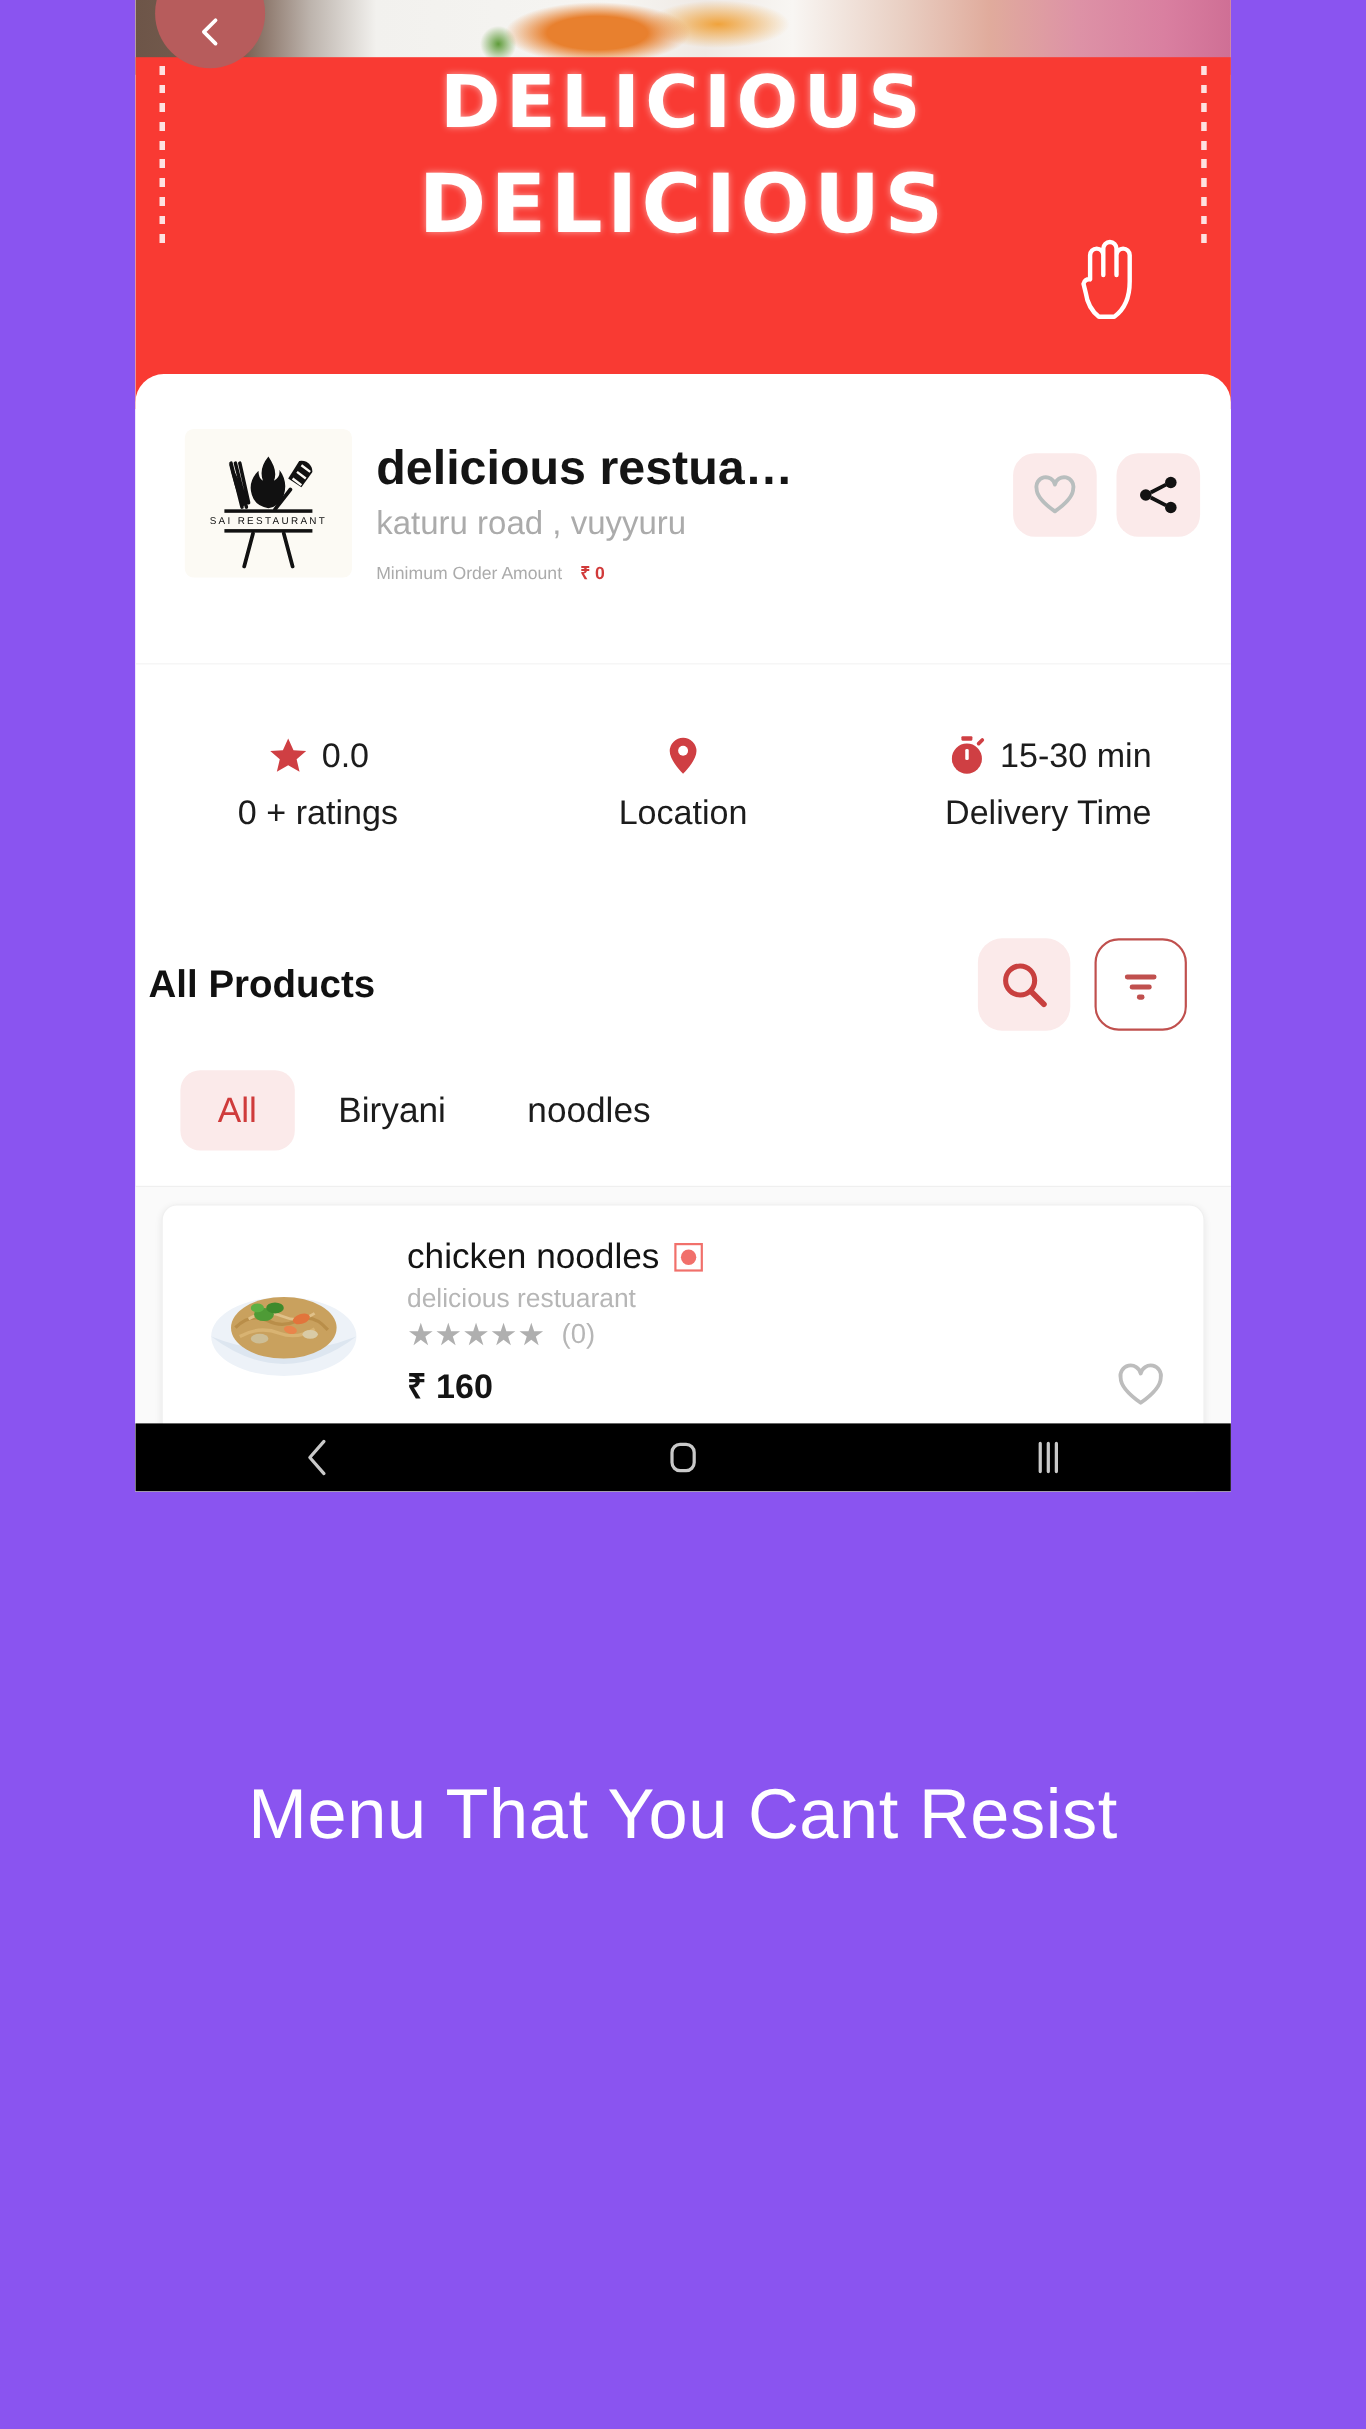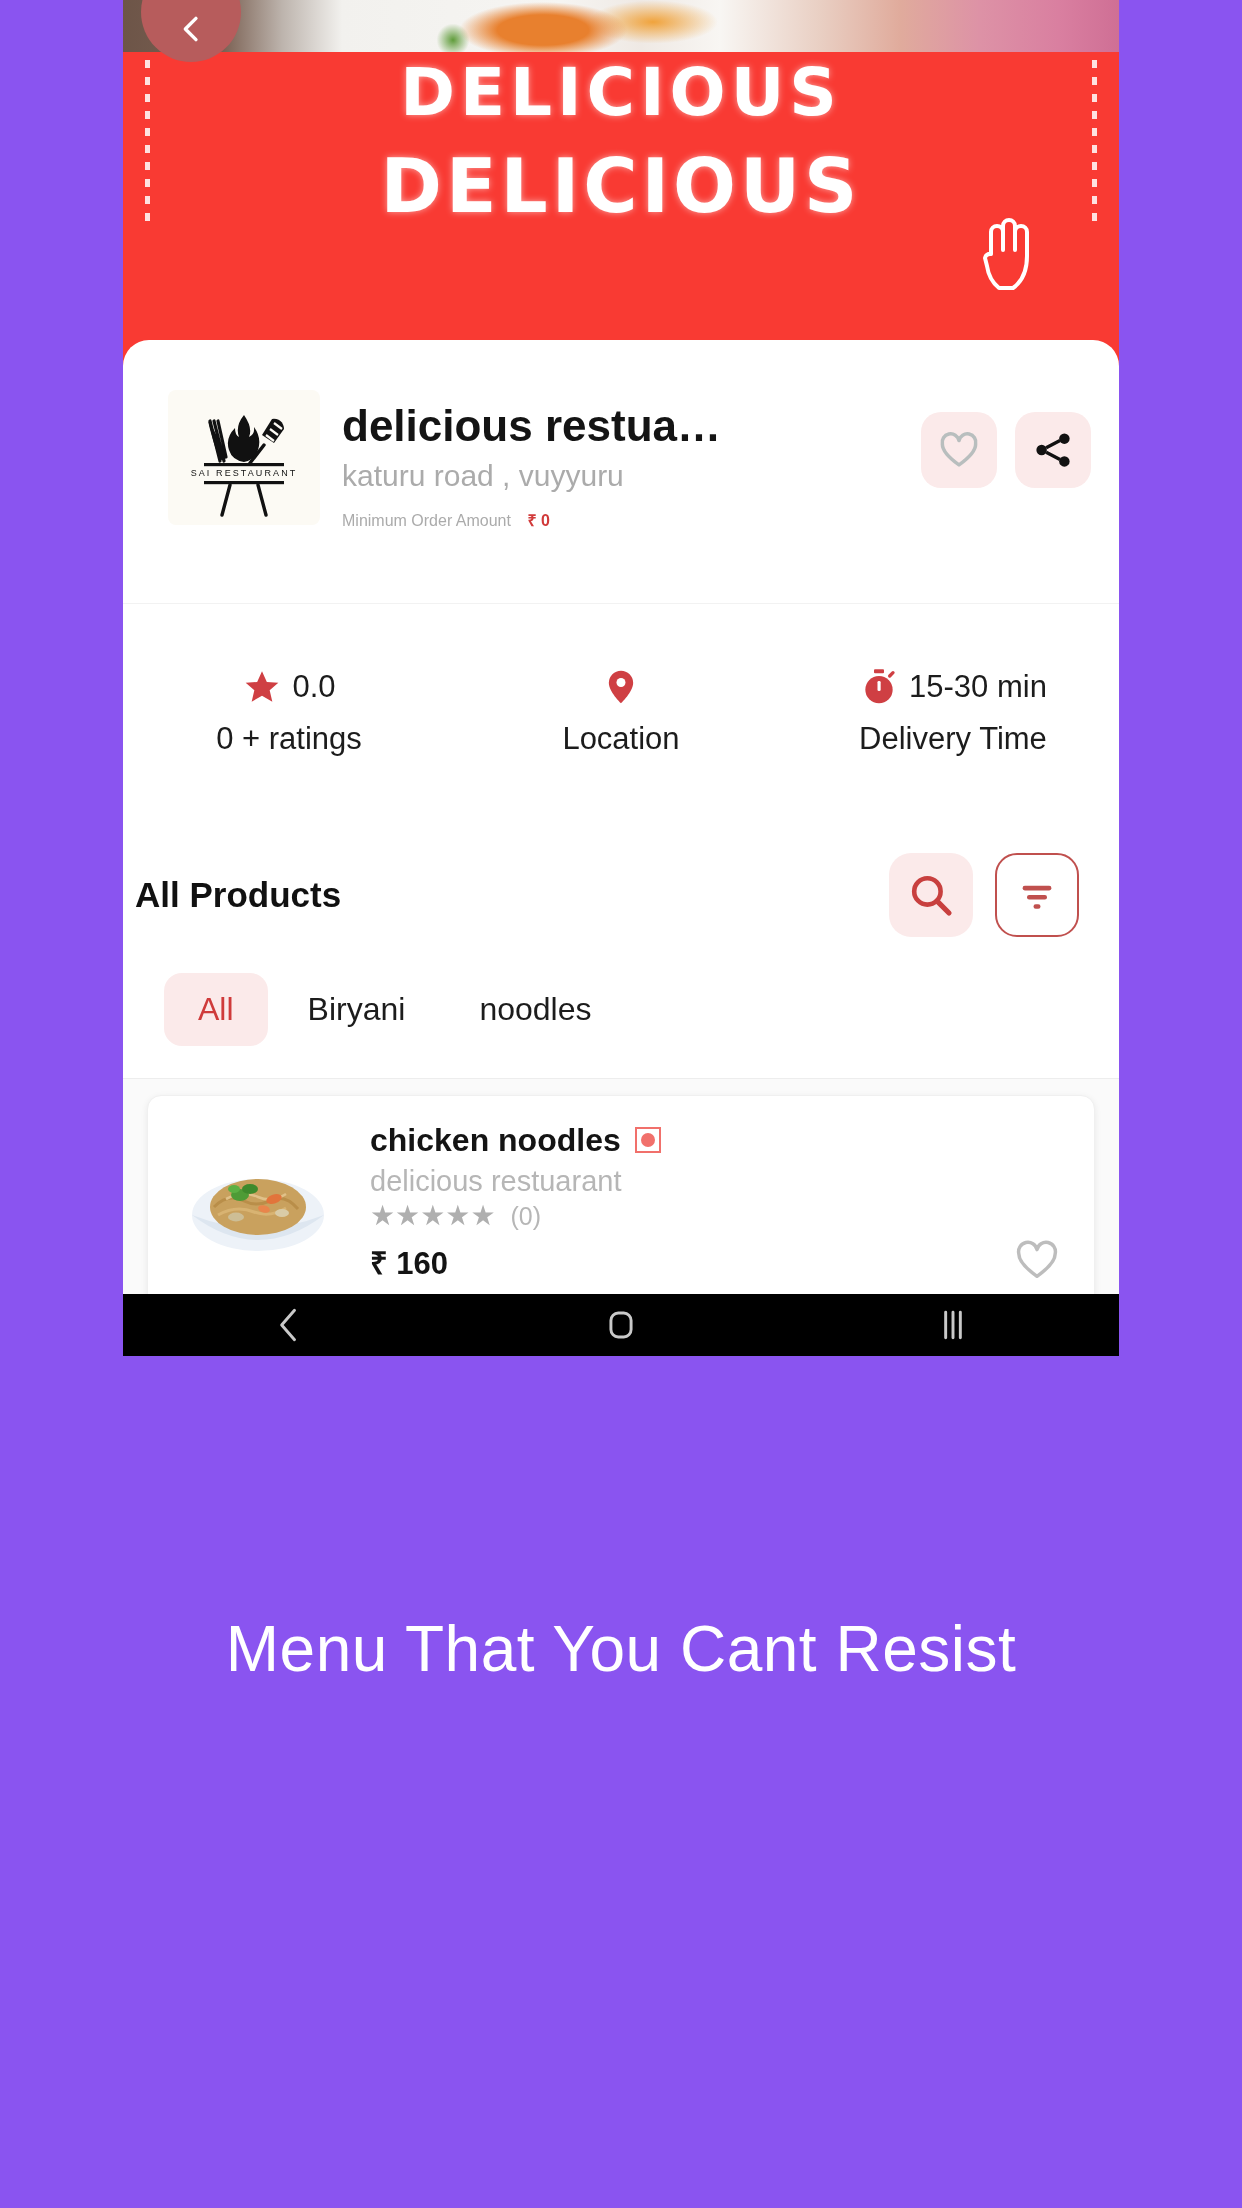--- a/index.html
+++ b/index.html
@@ -332,40 +332,40 @@
     flex: 1 1 auto;
     padding-left: 32px;
   }
   .product-name-row {
     display: flex;
     align-items: center;
     gap: 14px;
   }
   .product-name {
     font-size: 32px;
-    font-weight: 700;
+    font-weight: 400;
     color: #141414;
   }
   .nonveg-mark {
     width: 26px;
     height: 26px;
     border: 2.5px solid #F1706B;
     display: flex;
     align-items: center;
     justify-content: center;
     flex: 0 0 auto;
   }
   .nonveg-dot {
     width: 14px;
     height: 14px;
     border-radius: 50%;
     background: #F1706B;
   }
   .product-sub {
-    font-size: 29px;
+    font-size: 24px;
     color: #B6B6B6;
     margin-top: 6px;
   }
   .product-rating {
     display: flex;
     align-items: center;
     gap: 9px;
     margin-top: 4px;
   }
   .product-rating .star {

